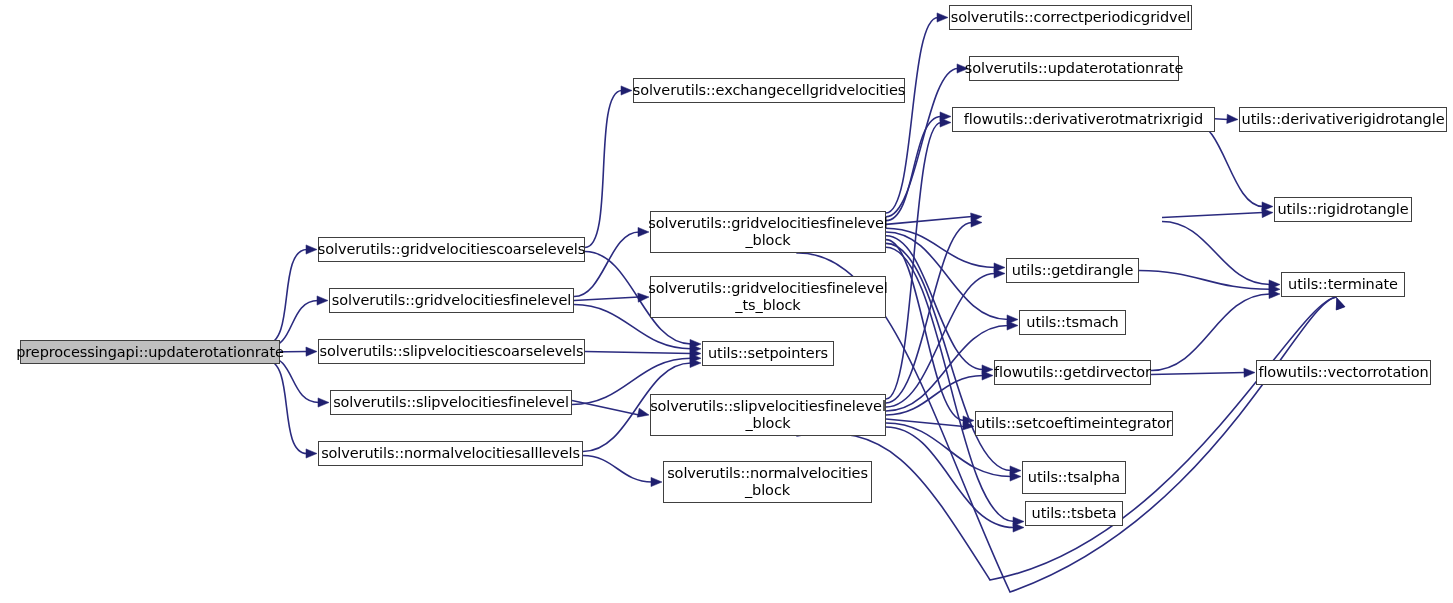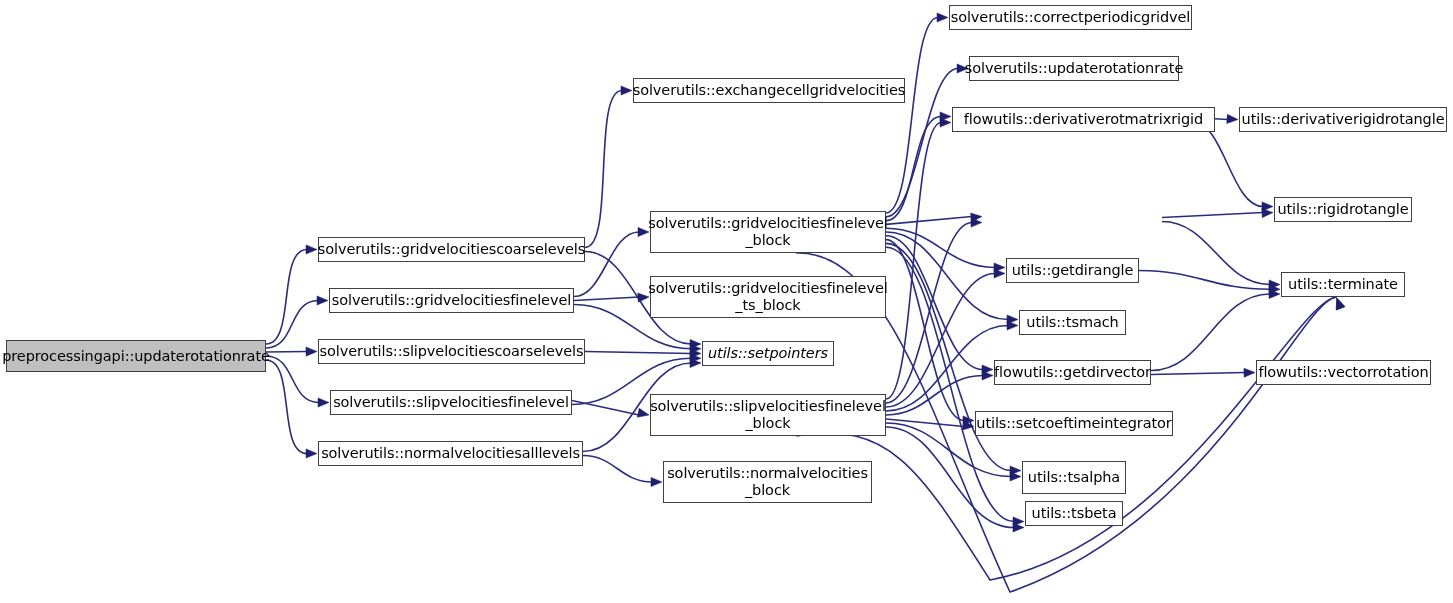--- a/index.html
+++ b/index.html
@@ -141,32 +141,32 @@
       <polygon points="1273,212.5 1262.2408985853585,217.6382620358894 1261.7860101064307,208.44951476154677" class="arrowhead"></polygon>
       <path d="M 1162 221.5 C 1210.6 221.5, 1221.4 284.5, 1270 284.5" class="edge"></path>
       <polygon points="1280,284.5 1269,289.1 1269,279.9" class="arrowhead"></polygon>
       <path d="M 1139 270.5 C 1197.95 270.5, 1211.05 289.25, 1270 289.25" class="edge"></path>
       <polygon points="1280,289.25 1269,293.85 1269,284.65" class="arrowhead"></polygon>
       <path d="M 1151 370.5 C 1204.55 370.5, 1216.45 294, 1270 294" class="edge"></path>
       <polygon points="1280,294 1269,298.6 1269,289.4" class="arrowhead"></polygon>
       <path d="M 1151 374.5 L 1245 372.5" class="edge"></path>
       <polygon points="1255,372.5 1244.100339164229,377.33294875465884 1243.9046387745157,368.1350304381338" class="arrowhead"></polygon>
     </svg>
-<div class="node-box root" style="left: 6px; top: 340px; width: 260px; height: 32px;"><span class="node-label">preprocessingapi::updaterotationrate</span></div>
+<div class="node-box root" style="left: 20px; top: 340px; width: 260px; height: 24px;"><span class="node-label">preprocessingapi::updaterotationrate</span></div>
     <div class="node-box" style="left: 318px; top: 237px; width: 267px; height: 25px;"><span class="node-label">solverutils::gridvelocitiescoarselevels</span></div>
     <div class="node-box" style="left: 329px; top: 288px; width: 245px; height: 25px;"><span class="node-label">solverutils::gridvelocitiesfinelevel</span></div>
     <div class="node-box" style="left: 318px; top: 339px; width: 267px; height: 25px;"><span class="node-label">solverutils::slipvelocitiescoarselevels</span></div>
     <div class="node-box" style="left: 330px; top: 390px; width: 242px; height: 25px;"><span class="node-label">solverutils::slipvelocitiesfinelevel</span></div>
     <div class="node-box" style="left: 318px; top: 441px; width: 265px; height: 25px;"><span class="node-label">solverutils::normalvelocitiesalllevels</span></div>
     <div class="node-box" style="left: 633px; top: 78px; width: 272px; height: 25px;"><span class="node-label">solverutils::exchangecellgridvelocities</span></div>
     <div class="node-box" style="left: 650px; top: 211px; width: 236px; height: 42px;"><span class="node-label">solverutils::gridvelocitiesfinelevel
 _block</span></div>
     <div class="node-box" style="left: 650px; top: 276px; width: 236px; height: 42px;"><span class="node-label">solverutils::gridvelocitiesfinelevel
 _ts_block</span></div>
-    <div class="node-box" style="left: 702px; top: 341px; width: 132px; height: 25px; font-style: italic;"><span class="node-label">utils::setpointers</span></div>
+    <div class="node-box" style="left: 702px; top: 341px; width: 132px; height: 25px;"><span class="node-label">utils::setpointers</span></div>
     <div class="node-box" style="left: 650px; top: 394px; width: 236px; height: 42px;"><span class="node-label">solverutils::slipvelocitiesfinelevel
 _block</span></div>
     <div class="node-box" style="left: 663px; top: 461px; width: 209px; height: 42px;"><span class="node-label">solverutils::normalvelocities
 _block</span></div>
     <div class="node-box" style="left: 949px; top: 5px; width: 243px; height: 25px;"><span class="node-label">solverutils::correctperiodicgridvel</span></div>
     <div class="node-box" style="left: 969px; top: 56px; width: 210px; height: 25px;"><span class="node-label">solverutils::updaterotationrate</span></div>
     <div class="node-box" style="left: 952px; top: 107px; width: 263px; height: 25px;"><span class="node-label">flowutils::derivativerotmatrixrigid</span></div>
     <div class="node-box" style="left: 1006px; top: 258px; width: 133px; height: 25px;"><span class="node-label">utils::getdirangle</span></div>
     <div class="node-box" style="left: 1019px; top: 310px; width: 107px; height: 25px;"><span class="node-label">utils::tsmach</span></div>
     <div class="node-box" style="left: 994px; top: 360px; width: 157px; height: 25px;"><span class="node-label">flowutils::getdirvector</span></div>

